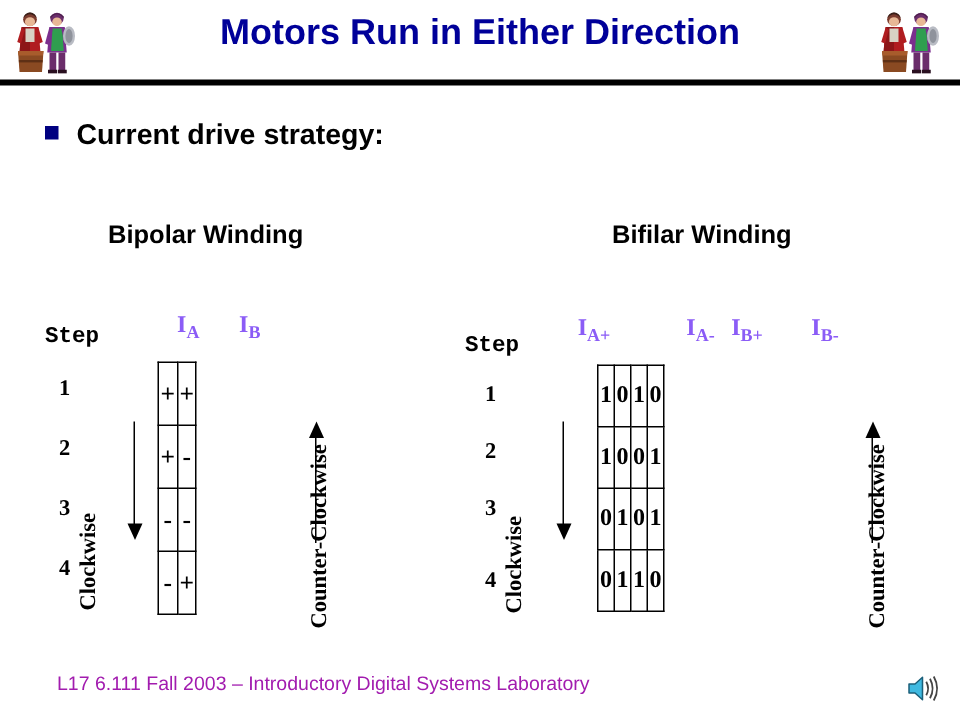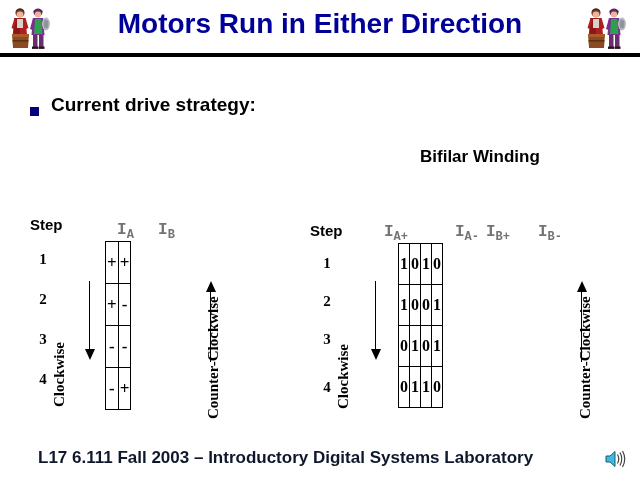--- a/index.html
+++ b/index.html
@@ -22,21 +22,21 @@
   #header {
     position: absolute;
     left: 0; top: 0;
     width: 640px; height: 54px;
   }
   #slide-title {
     position: absolute;
     left: 60px; top: 8px;
     width: 520px;
     text-align: center;
-    font-size: 28px;
+    font-size: 24px;
     font-weight: bold;
     color: #000099;
     font-family: "Liberation Sans", sans-serif;
     letter-spacing: 0px;
   }
   .corner-art {
     position: absolute;
     top: 4px;
     width: 46px;
     height: 46px;
@@ -46,23 +46,23 @@
   #title-rule {
     position: absolute;
     left: 0; top: 53px;
     width: 640px; height: 4px;
     background: #000000;
   }
 
   
   #bullet-row {
     position: absolute;
-    left: 30px; top: 94px;
+    left: 30px; top: 80px;
     display: flex;
-    align-items: flex-end;
+    align-items: flex-start;
   }
   #bullet-square {
     width: 9px; height: 9px;
     background: #000080;
     margin-right: 12px;
     margin-top: 4px;
   }
   #bullet-text {
     font-size: 19px;
     font-weight: bold;
@@ -70,28 +70,28 @@
   }
 
   
   .winding-heading {
     position: absolute;
     font-size: 17px;
     font-weight: bold;
     color: #000000;
   }
   #bipolar-heading { left: 72px;  top: 147px; }
-  #bifilar-heading { left: 420px; top: 147px; text-align: center; }
+  #bifilar-heading { left: 408px; top: 147px; text-align: center; }
 
   
   .table-block { position: absolute; }
 
   .step-label {
     position: absolute;
-    font-family: Liberation Sans, sans-serif;
+    font-family: Liberation Mono, monospace;
     font-size: 15px;
     font-weight: bold;
     color: #000000;
   }
   .step-number {
     position: absolute;
     font-family: "Liberation Serif", serif;
     font-size: 15px;
     font-weight: bold;
     color: #000000;
@@ -153,43 +153,42 @@
   }
   table.truth.bifilar td {
     width: 40px;
     height: 38px;
     font-size: 16px;
   }
 
   
   .col-head {
     position: absolute;
-    font-family: Liberation Mono, monospace;
+    font-family: Liberation Serif, serif;
     font-size: 16px;
     font-weight: bold;
-    color: #737373;
+    color: #8b5cf6;
     text-align: center;
     white-space: nowrap;
-    margin-top: 13px;
   }
   .col-head sub {
     font-size: 12px;
     font-weight: bold;
     vertical-align: baseline;
     position: relative;
     top: 4px;
   }
 
   
   #footer-text {
     position: absolute;
     left: 38px; top: 448px;
-    font-size: 17px;
-    font-weight: bold;
-    color: #0f172a;
+    font-size: 13px;
+    font-weight: normal;
+    color: #a21caf;
     font-family: "Liberation Sans", sans-serif;
   }
   #speaker-icon {
     position: absolute;
     left: 604px; top: 448px;
     width: 24px; height: 22px;
   }
 </style>
 </head>
 <body>
@@ -262,20 +261,21 @@
     </svg>
 
     <div id="title-rule"></div>
   </div>
 
   <div id="bullet-row">
     <div id="bullet-square"></div>
     <div id="bullet-text">Current drive strategy:</div>
   </div>
 
+  <div class="winding-heading" id="bipolar-heading">Bipolar Winding</div>
   <div class="winding-heading" id="bifilar-heading">Bifilar Winding</div>
 
   <div class="table-block">
 
     <div class="step-label" style="left:30px; top:216px;">Step</div>
 
     <div class="step-number" style="left:36px; top:251px;">1</div>
     <div class="step-number" style="left:36px; top:291px;">2</div>
     <div class="step-number" style="left:36px; top:331px;">3</div>
     <div class="step-number" style="left:36px; top:371px;">4</div>

